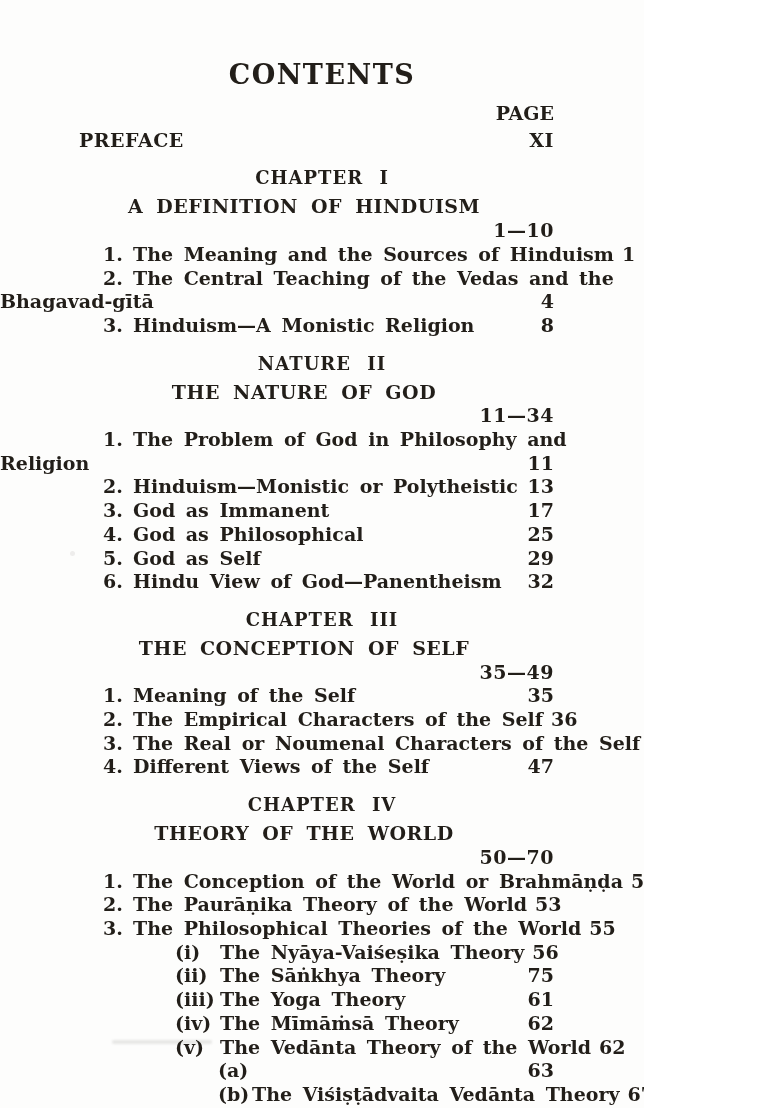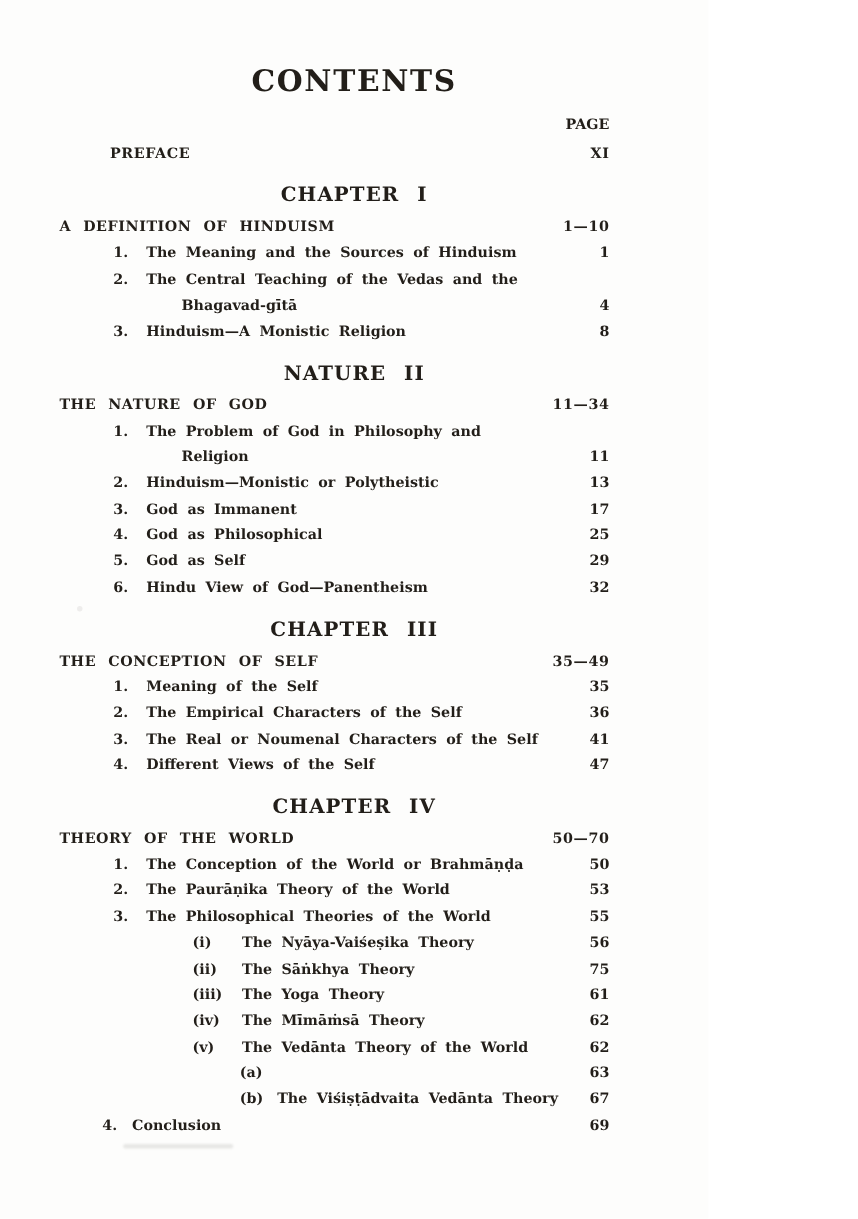--- a/index.html
+++ b/index.html
@@ -17,40 +17,40 @@
     margin-top:60px;
     text-align:center;
     font-size:27px;
     line-height:30px;
     letter-spacing:1.5px;
     word-spacing:5px;
   }
   .row{
     display:flex;
     align-items:center;
-    font-size:13px;
+    font-size:19px;
     line-height:23.7px;
     padding-right:90px;
     word-spacing:4px;
   }
   .pg{margin-left:auto;text-align:right;white-space:nowrap;padding-left:8px;}
   .r-pagecol{margin-top:12px;justify-content:flex-end;}
-  .r-preface{margin-top:3px;padding-left:100px;letter-spacing:0.5px;}
+  .r-preface{margin-top:3px;padding-left:79px;letter-spacing:0.5px;}
   .chapter-heading{
     text-align:center;
     font-size:18px;
     line-height:22px;
     margin:15px 0 6px 0;
     letter-spacing:1px;
     word-spacing:9px;
   }
-  .r-chtitle{padding-left:54px;letter-spacing:0.5px;word-spacing:6px;}
+  .r-chtitle{padding-left:54px;letter-spacing:0.5px;word-spacing:6px;flex-direction:column;}
   .r-item{padding-left:103px;}
   .r-item .num{flex:0 0 30px;}
-  .r-cont{padding-left:165px;}
+  .r-cont{}
   .r-roman{padding-left:175px;}
   .r-roman .num{flex:0 0 45px;}
   .r-letter{padding-left:218px;}
   .r-letter .num{flex:0 0 34px;}
   .r-conclusion{padding-left:93px;}
   .r-conclusion .num{flex:0 0 27px;}
   .text{white-space:nowrap;}
   .speck{position:absolute;background:rgba(40,35,30,0.10);}
   .speck-smudge{left:112px;top:1040px;width:100px;height:4px;border-radius:2px;filter:blur(1px);}
   .speck-dot{left:70px;top:551px;width:5px;height:5px;border-radius:50%;background:rgba(40,35,30,0.07);}

